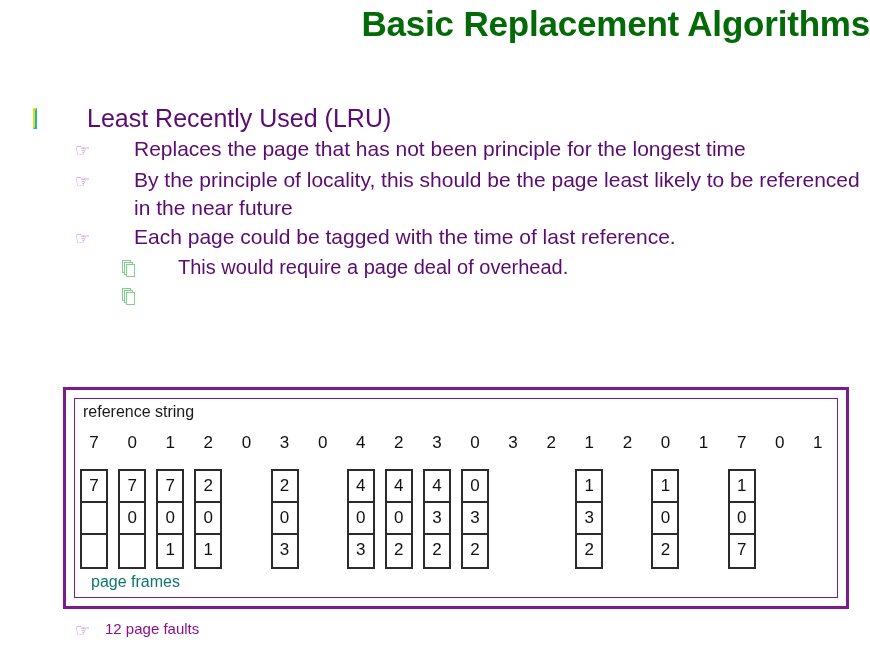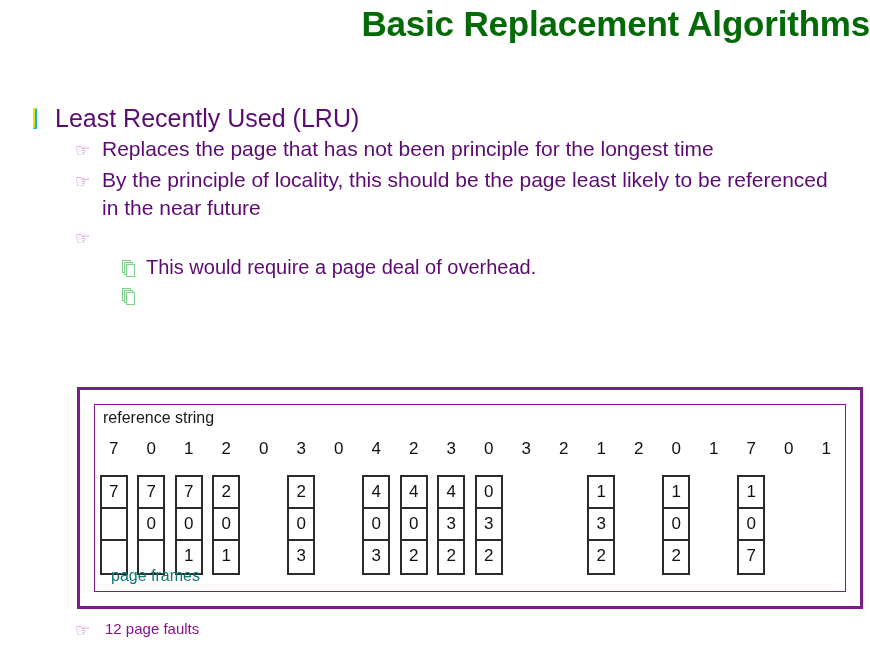--- a/index.html
+++ b/index.html
@@ -25,20 +25,21 @@
 
   
   .bullets{
     position:absolute;
     top:103px; left:0; width:870px;
   }
 
   .row{
     display:flex;
     align-items:flex-start;
+    gap:32px;
   }
 
   
   .lvl1{ padding-left:33px; margin-bottom:2px; }
   .lvl1 .marker{
     width:22px;
     flex:0 0 22px;
     padding-top:7px;
   }
   .sq{
@@ -99,26 +100,26 @@
     border:1px solid #7FD08A;
     box-sizing:border-box;
   }
   .pages i:nth-child(1){ left:0px; top:0px; }
   .pages i:nth-child(2){ left:2px; top:2px; }
   .pages i:nth-child(3){ left:4px; top:4px; }
 
   
   .diagram{
     position:absolute;
-    left:77px; top:387px;
+    left:63px; top:387px;
     width:786px; height:222px;
     box-sizing:border-box;
     border:3px solid #7B1B8C;
     background:#ffffff;
-    padding:14px;
+    padding:8px;
   }
   .diagram-inner{
     width:100%;height:100%;
     box-sizing:border-box;
     border:1px solid #7B1B8C;
     position:relative;
     background:#ffffff;
   }
 
   .ref-label{
@@ -219,20 +220,21 @@
     <span class="txt">Replaces the page that has not been principle for the longest time</span>
   </div>
 
   <div class="row lvl2">
     <span class="marker">☞</span>
     <span class="txt">By the principle of locality, this should be the page least likely to be referenced in the near future</span>
   </div>
 
   <div class="row lvl2">
     <span class="marker">☞</span>
+    <span class="txt">Each page could be tagged with the time of last reference.</span>
   </div>
 
   <div class="row lvl3">
     <span class="marker">
       <span class="pages"><i></i><i></i><i></i></span>
     </span>
     <span class="txt">This would require a page deal of overhead.</span>
   </div>
 
   <div class="row lvl3">

